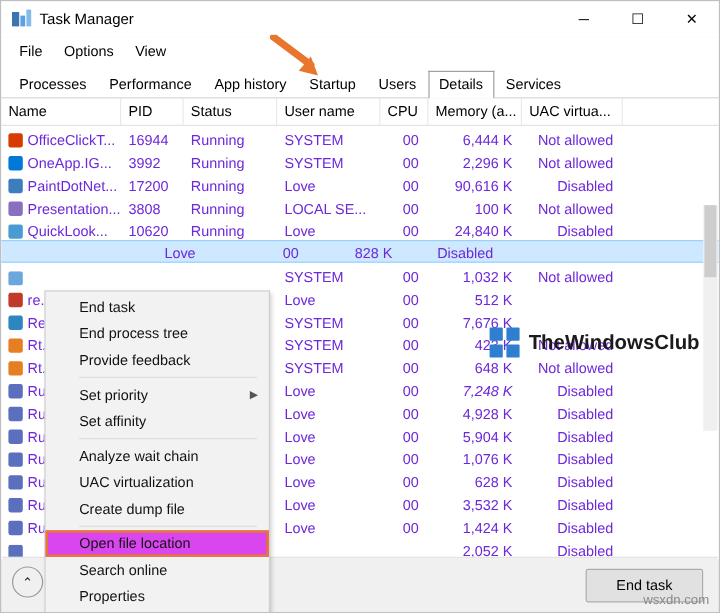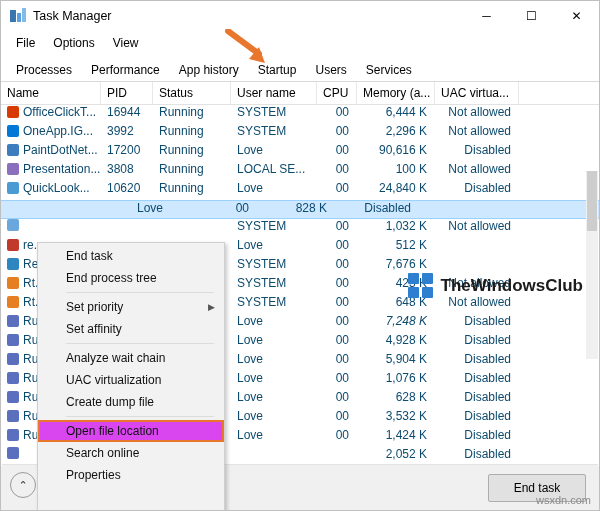--- a/index.html
+++ b/index.html
@@ -56,21 +56,21 @@
   .colheader{
     height:22px;display:flex;background:#ffffff;border-bottom:1px solid #e2e2e2;
     font-size:12px;color:#000;
   }
   .colheader .ch{
     display:flex;align-items:center;padding-left:6px;border-right:1px solid #e8e8e8;
     box-sizing:border-box;overflow:hidden;white-space:nowrap;
   }
   
   .rows{position:relative;background:#ffffff;}
-  .row{height:19px;display:flex;font-size:12px;color:#0c4a6e;align-items:flex-start;box-sizing:border-box;}
+  .row{height:19px;display:flex;font-size:12px;color:#6d28d9;align-items:flex-end;box-sizing:border-box;}
   .row.sel{background:#cde8ff;border-top:1px solid #99d1ff;border-bottom:1px solid #99d1ff;}
   .cell{box-sizing:border-box;padding-left:6px;overflow:hidden;white-space:nowrap;display:flex;align-items:center;}
   .cell.r{justify-content:flex-end;padding-right:8px;padding-left:0;}
   .appicon{width:12px;height:12px;margin-right:4px;flex:0 0 auto;border-radius:2px;}
   
   .ctxmenu{
     position:absolute;left:36px;top:241px;width:186px;
     background:#f2f2f2;border:1px solid #cfcfcf;
     box-shadow:2px 2px 4px rgba(0,0,0,.22);
     padding:2px 0;z-index:50;
@@ -144,20 +144,21 @@
       <div class="mi">Options</div>
       <div class="mi">View</div>
     </div>
 
   <div class="tabstrip" id="tabstrip">
       <div class="tab"><span>Processes</span></div>
       <div class="tab"><span>Performance</span></div>
       <div class="tab"><span>App history</span></div>
       <div class="tab"><span>Startup</span></div>
       <div class="tab"><span>Users</span></div>
+      <div class="tab active"><span>Details</span></div>
       <div class="tab"><span>Services</span></div>
     </div>
 
   <div class="colheader" id="colheader">
       <div class="ch" style="width: 100px;">Name</div>
       <div class="ch" style="width: 52px;">PID</div>
       <div class="ch" style="width: 78px;">Status</div>
       <div class="ch" style="width: 86px;">User name</div>
       <div class="ch" style="width: 40px;">CPU</div>
       <div class="ch" style="width: 78px;">Memory (a...</div>
@@ -395,20 +396,23 @@
     <div class="scrollthumb"></div>
   </div>
 
   <div class="ctxmenu" id="ctxmenu">
       <div class="ctxitem">
         <span>End task</span>
       </div>
       <div class="ctxitem">
         <span>End process tree</span>
       </div>
+      <div class="ctxitem">
+        <span>Provide feedback</span>
+      </div>
       <div class="ctxsep"></div>
       <div class="ctxitem">
         <span>Set priority</span>
         <span class="arrow">▶</span>
       </div>
       <div class="ctxitem">
         <span>Set affinity</span>
       </div>
       <div class="ctxsep"></div>
       <div class="ctxitem">

